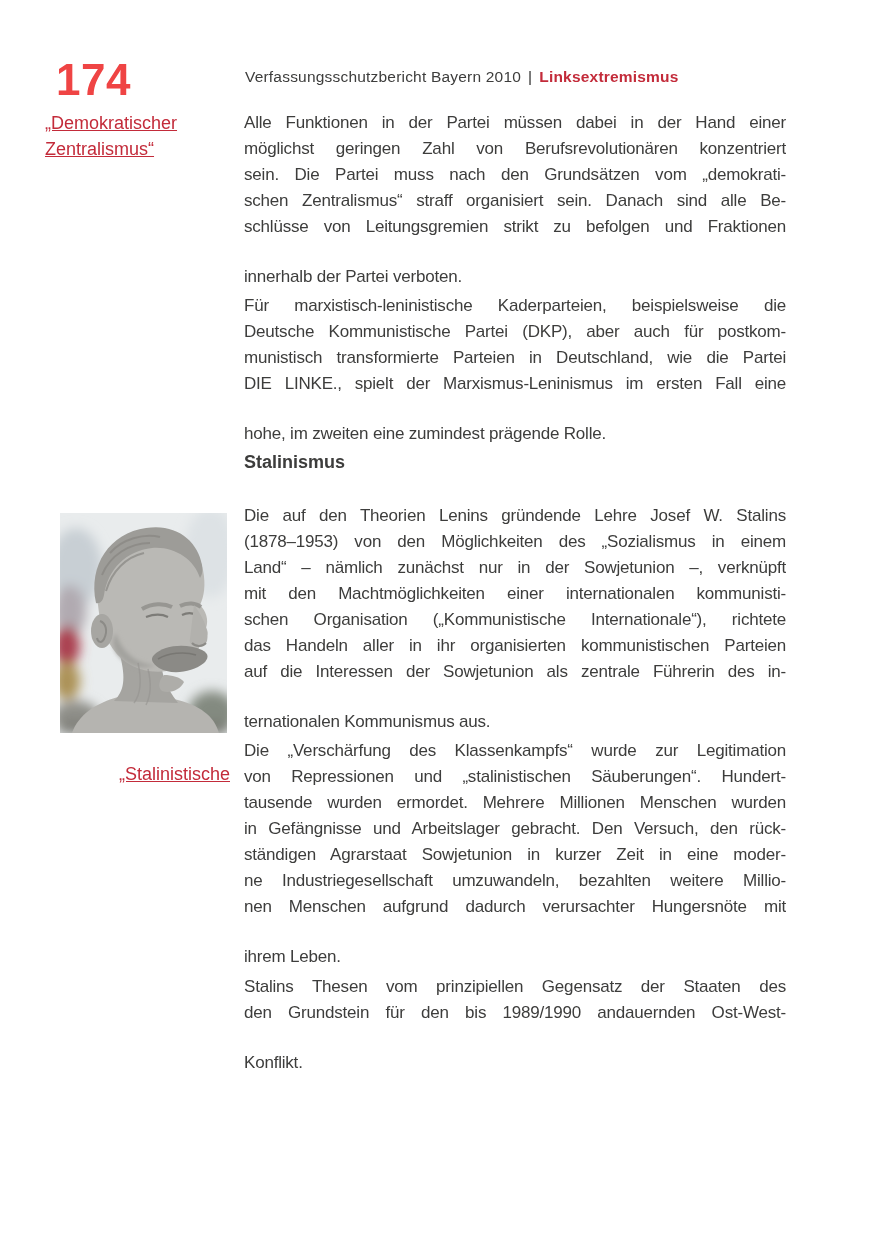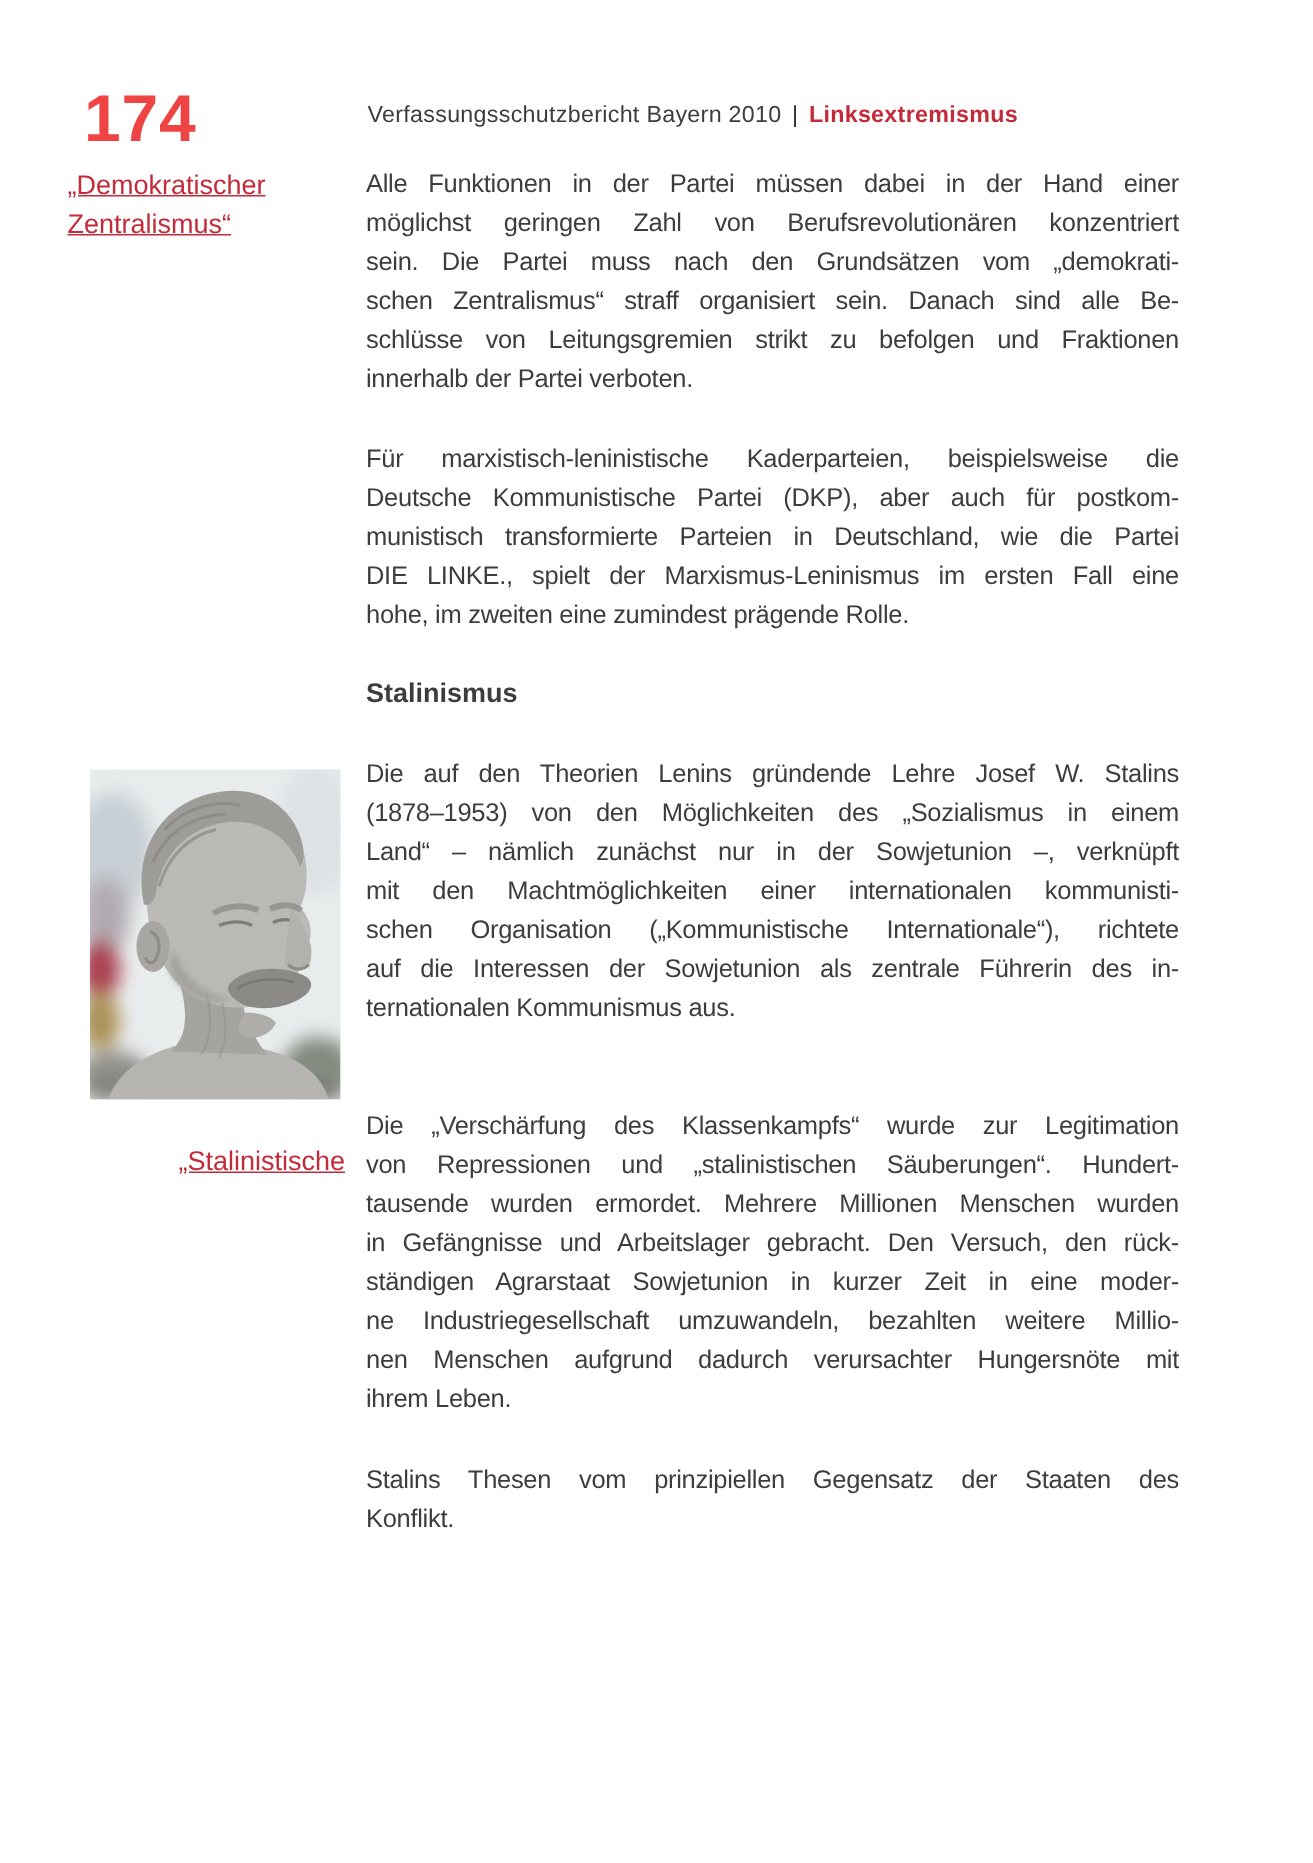--- a/index.html
+++ b/index.html
@@ -27,21 +27,21 @@
     font-size:18px; line-height:26px; color:var(--red);text-decoration:underline;
   }
   .note-1 { top:110px; }
   .note-2 { top:761px;text-align:right; }
 
   .para {
     position:absolute; left:244px; width:542px;
     font-size:17px; line-height:26px; color:var(--ink); letter-spacing:-0.2px;
   }
   .para .line { text-align:justify; text-align-last:justify; height:26px; overflow:hidden; }
-  .para .line.last { text-align-last:left; }
+  .para .line.last { text-align-last:left;margin-top:24px; }
   .p-0 { top:110px; }
   .p-1 { top:293px; }
   .p-2 { top:503px; }
   .p-3 { top:738px; }
   .p-4 { top:974px; }
 
   .subheading {
     position:absolute; left:244px; top:449px;
     font-size:18px; font-weight:700; color:var(--ink); line-height:26px;
   }
@@ -131,31 +131,33 @@
       <div class="line">munistisch transformierte Parteien in Deutschland, wie die Partei</div>
       <div class="line">DIE LINKE., spielt der Marxismus-Leninismus im ersten Fall eine</div>
       <div class="line last">hohe, im zweiten eine zumindest prägende Rolle.</div>
     </div>
   <div class="para p-2">
       <div class="line">Die auf den Theorien Lenins gründende Lehre Josef W. Stalins</div>
       <div class="line">(1878–1953) von den Möglichkeiten des „Sozialismus in einem</div>
       <div class="line">Land“ – nämlich zunächst nur in der Sowjetunion –, verknüpft</div>
       <div class="line">mit den Machtmöglichkeiten einer internationalen kommunisti-</div>
       <div class="line">schen Organisation („Kommunistische Internationale“), richtete</div>
+      <div class="line">das Handeln aller in ihr organisierten kommunistischen Parteien</div>
       <div class="line">auf die Interessen der Sowjetunion als zentrale Führerin des in-</div>
       <div class="line last">ternationalen Kommunismus aus.</div>
     </div>
   <div class="para p-3">
       <div class="line">Die „Verschärfung des Klassenkampfs“ wurde zur Legitimation</div>
       <div class="line">von Repressionen und „stalinistischen Säuberungen“. Hundert-</div>
       <div class="line">tausende wurden ermordet. Mehrere Millionen Menschen wurden</div>
       <div class="line">in Gefängnisse und Arbeitslager gebracht. Den Versuch, den rück-</div>
       <div class="line">ständigen Agrarstaat Sowjetunion in kurzer Zeit in eine moder-</div>
       <div class="line">ne Industriegesellschaft umzuwandeln, bezahlten weitere Millio-</div>
       <div class="line">nen Menschen aufgrund dadurch verursachter Hungersnöte mit</div>
       <div class="line last">ihrem Leben.</div>
     </div>
   <div class="para p-4">
       <div class="line">Stalins Thesen vom prinzipiellen Gegensatz der Staaten des</div>
+      <div class="line">den Grundstein für den bis 1989/1990 andauernden Ost-West-</div>
       <div class="line last">Konflikt.</div>
     </div>
 
 </div>
 
 </body></html>

